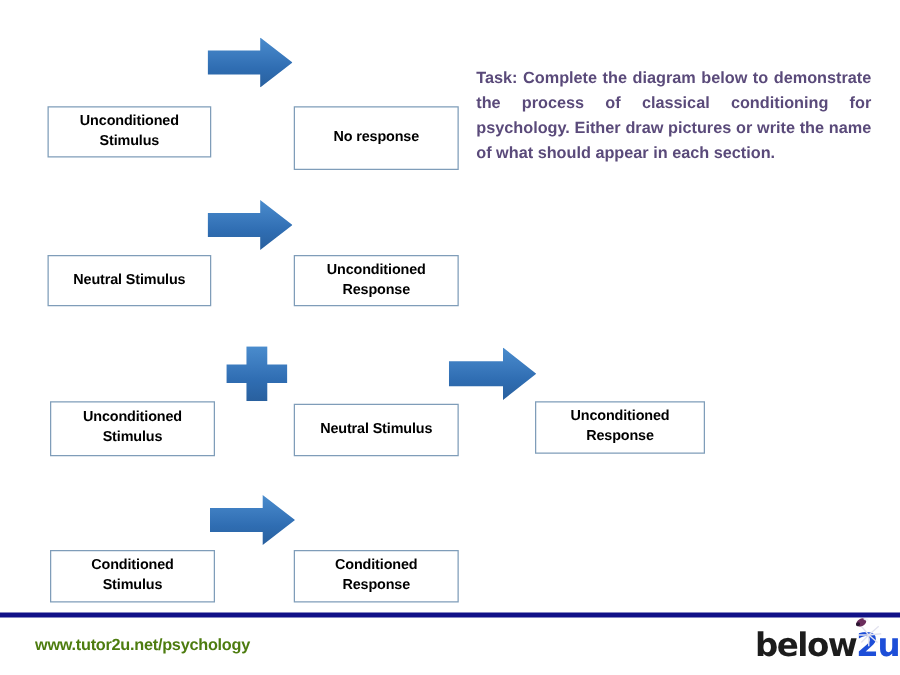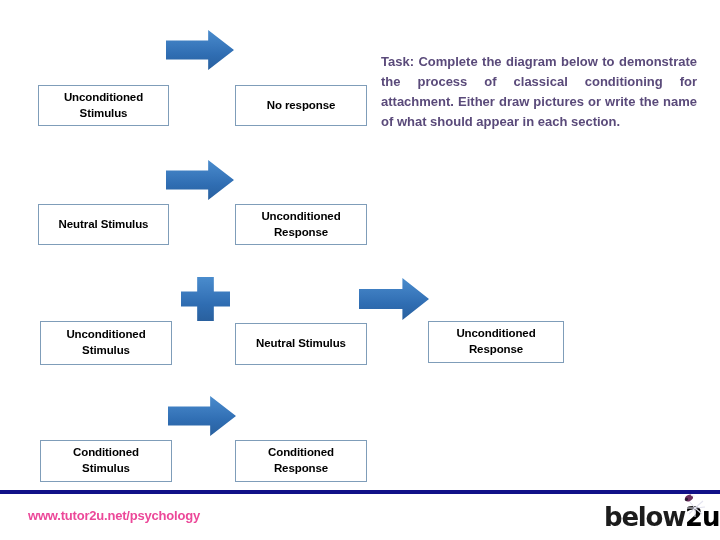--- a/index.html
+++ b/index.html
@@ -68,21 +68,21 @@
     left: 0px;
     top: 490px;
     width: 720px;
     height: 4px;
     background: #111188;
   }
   #footer-url {
     position: absolute;
     left: 28px;
     top: 508px;
-    color: #ec4899;
+    color: #4d7c0f;
     font-weight: bold;
     font-size: 13px;
     letter-spacing: -0.2px;
   }
   #logo {
     position: absolute;
     left: 604px;
     top: 500px;
     width: 110px;
     height: 34px;
@@ -91,46 +91,46 @@
     position: absolute;
     left: 0px;
     top: 2px;
     font-family: "DejaVu Sans", sans-serif;
     font-size: 26px;
     font-weight: bold;
     color: #1c1c1c;
     letter-spacing: -1.2px;
     white-space: nowrap;
   }
-  #logo-word .accent { color: #000000; }
+  #logo-word .accent { color: #1d4ed8; }
   #logo-mark {
     position: absolute;
     left: 74px;
     top: -8px;
     width: 30px;
     height: 26px;
   }
 </style>
 </head>
 <body>
 
 <div id="slide">
 
-  <div id="task-text">Task: Complete the diagram below to demonstrate the process of classical conditioning for attachment. Either draw pictures or write the name of what should appear in each section.</div>
+  <div id="task-text">Task: Complete the diagram below to demonstrate the process of classical conditioning for psychology. Either draw pictures or write the name of what should appear in each section.</div>
 
   <div class="arrow" style="left:166px; top:30px; width:68px; height:40px;"></div>
 
   <div class="box" style="left:38px; top:85px; width:131px; height:41px;">
     <span>
       <span>Unconditioned</span>
       <span>Stimulus</span>
     </span>
   </div>
 
-  <div class="box" style="left:235px; top:85px; width:132px; height:41px;">
+  <div class="box" style="left:235px; top:85px; width:132px; height:51px;">
     <span>
       <span>No response</span>
     </span>
   </div>
 
   <div class="arrow" style="left:166px; top:160px; width:68px; height:40px;"></div>
 
   <div class="box" style="left:38px; top:204px; width:131px; height:41px;">
     <span>
       <span>Neutral Stimulus</span>

